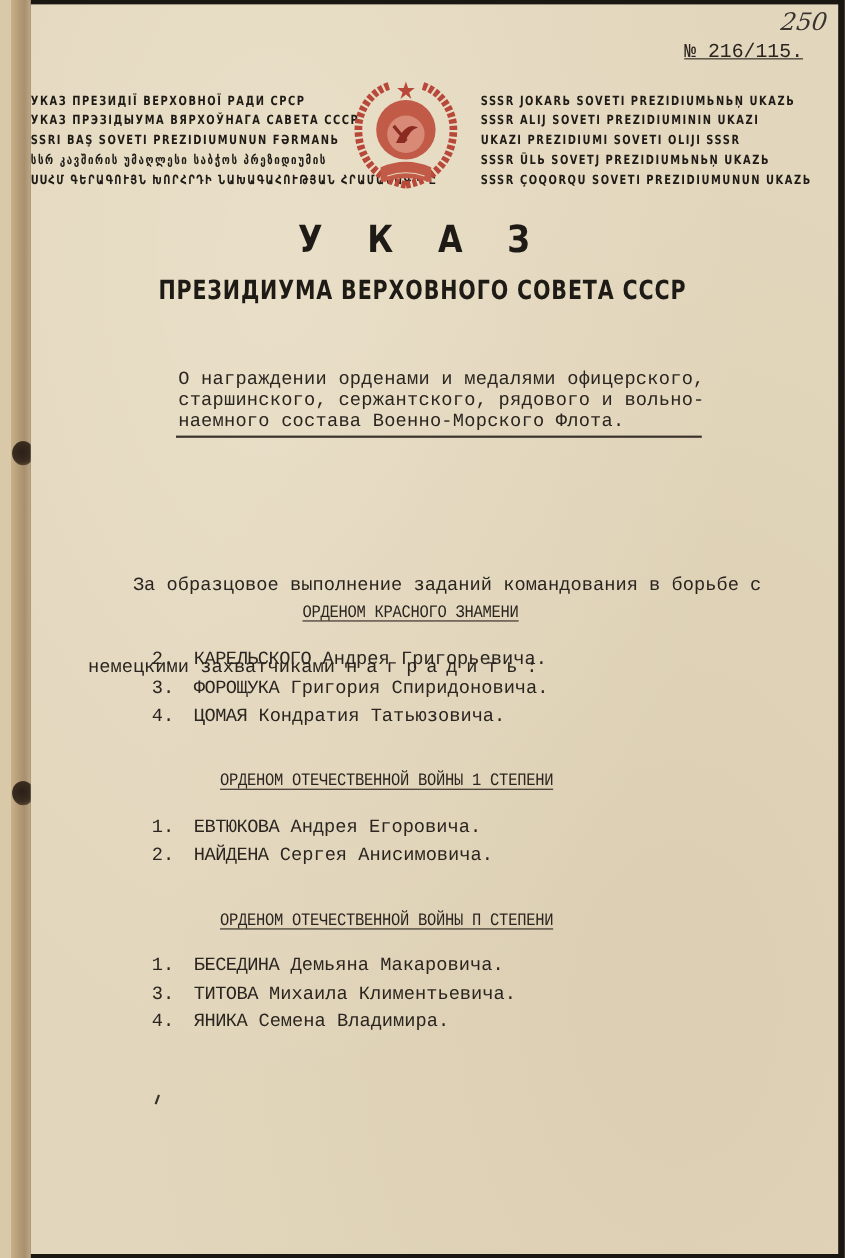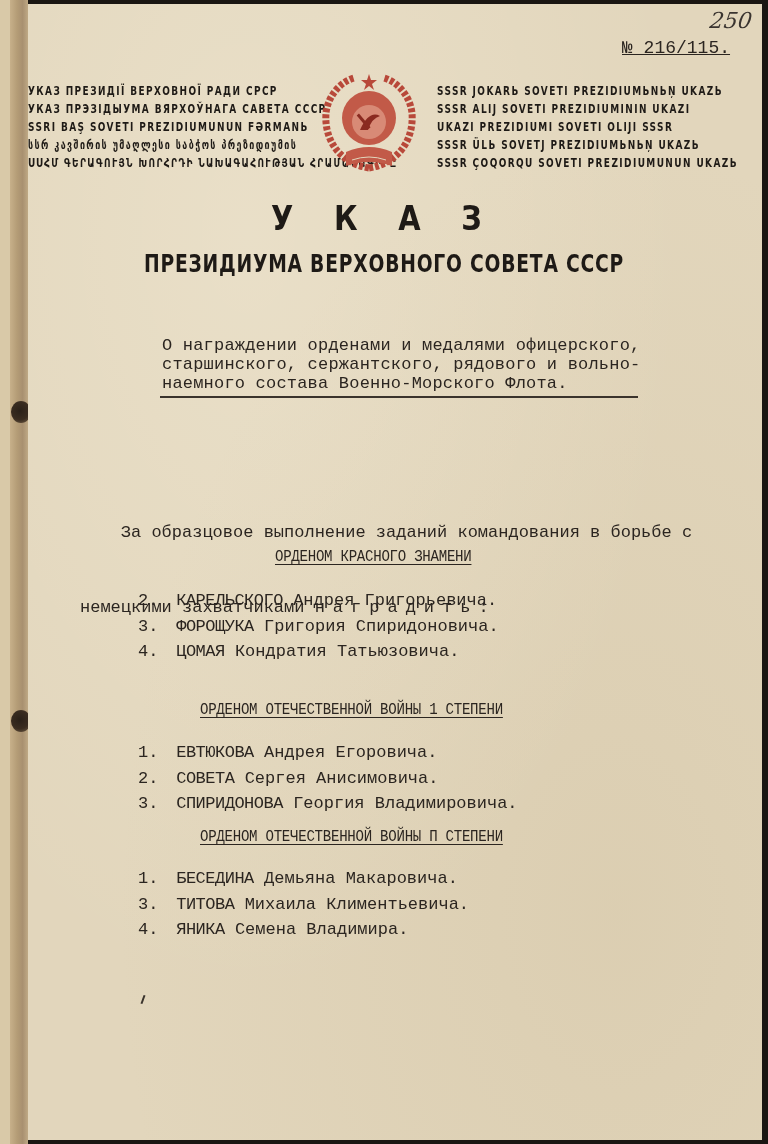--- a/index.html
+++ b/index.html
@@ -136,22 +136,21 @@
 <div class="section-title typed" style="left:275px; top:548px">ОРДЕНОМ КРАСНОГО ЗНАМЕНИ</div>
 <div class="award-list typed" style="top:588px">
   <div><span class="num">2.</span> <span class="surname">КАРЕЛЬСКОГО</span> <span>Андрея Григорьевича.</span></div>
   <div><span class="num">3.</span> <span class="surname">ФОРОЩУКА</span> <span>Григория Спиридоновича.</span></div>
   <div><span class="num">4.</span> <span class="surname">ЦОМАЯ</span> <span>Кондратия Татьюзовича.</span></div>
 </div>
 
 <div class="section-title typed" style="left:200px; top:701px">ОРДЕНОМ ОТЕЧЕСТВЕННОЙ ВОЙНЫ 1 СТЕПЕНИ</div>
 <div class="award-list typed" style="top:740px">
   <div><span class="num">1.</span> <span class="surname">ЕВТЮКОВА</span> <span>Андрея Егоровича.</span></div>
-  <div><span class="num">2.</span> <span class="surname">СОВЕТА</span> <span>Сергея Анисимовича.</span></div>
-  <div><span class="num">3.</span> <span class="surname">СПИРИДОНОВА</span> <span>Георгия Владимировича.</span></div>
+  <div><span class="num">2.</span> <span class="surname">НАЙДЕНА</span> <span>Сергея Анисимовича.</span></div>
 </div>
 
 <div class="section-title typed" style="left:200px; top:828px">ОРДЕНОМ ОТЕЧЕСТВЕННОЙ ВОЙНЫ П СТЕПЕНИ</div>
 <div class="award-list typed" style="top:866px">
   <div><span class="num">1.</span> <span class="surname">БЕСЕДИНА</span> <span>Демьяна Макаровича.</span></div>
   <div><span class="num">3.</span> <span class="surname">ТИТОВА</span> <span>Михаила Климентьевича.</span></div>
   <div><span class="num">4.</span> <span class="surname">ЯНИКА</span> <span>Семена Владимира.</span></div>
 </div>
 
 <div class="pen-mark"></div>

